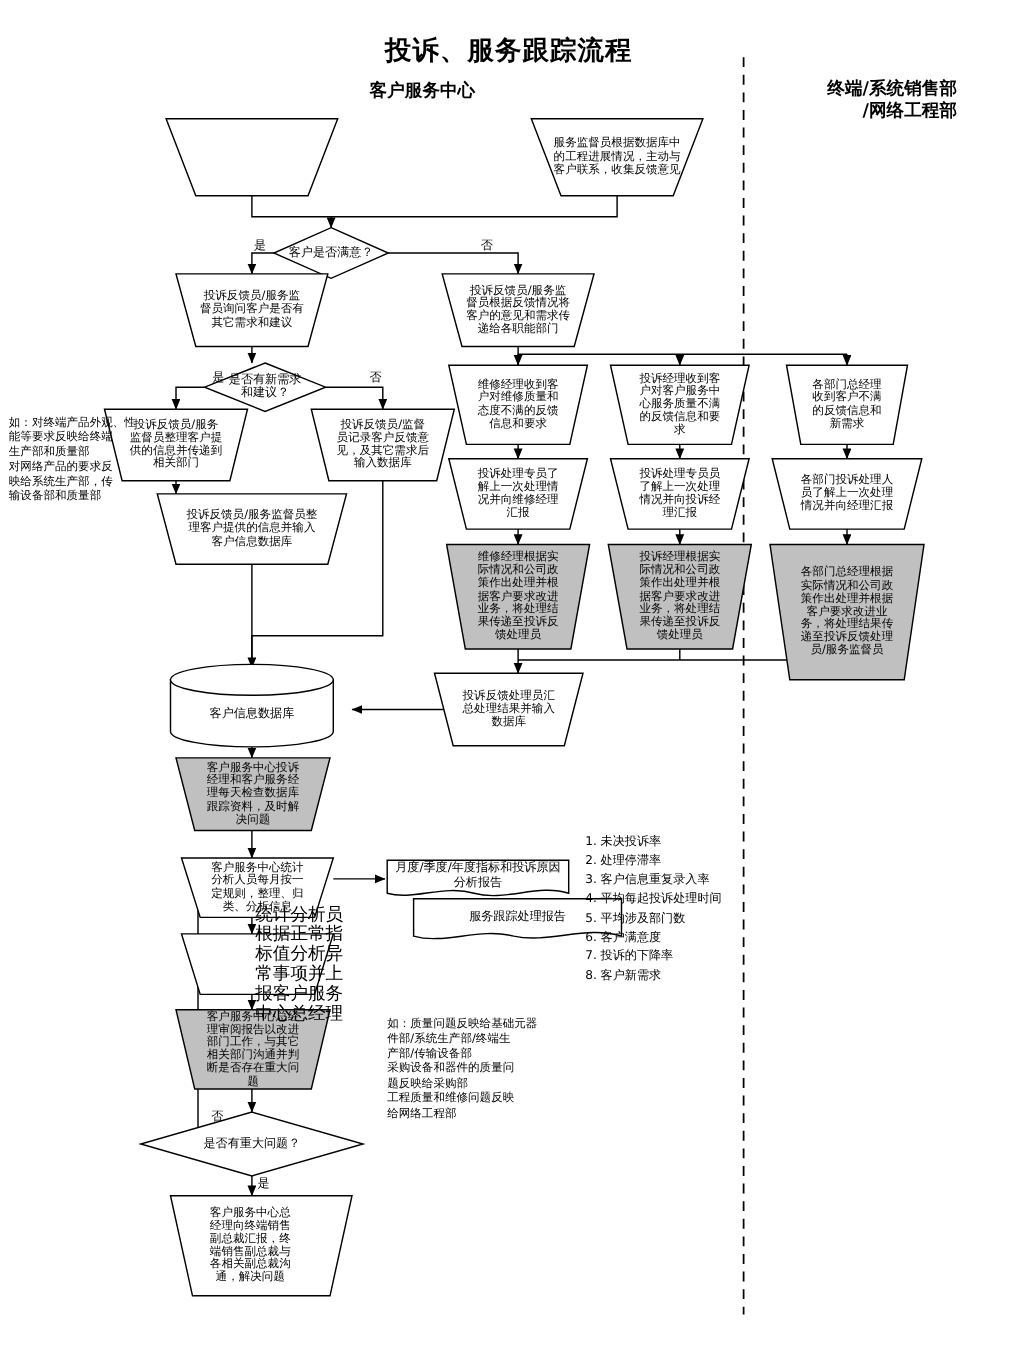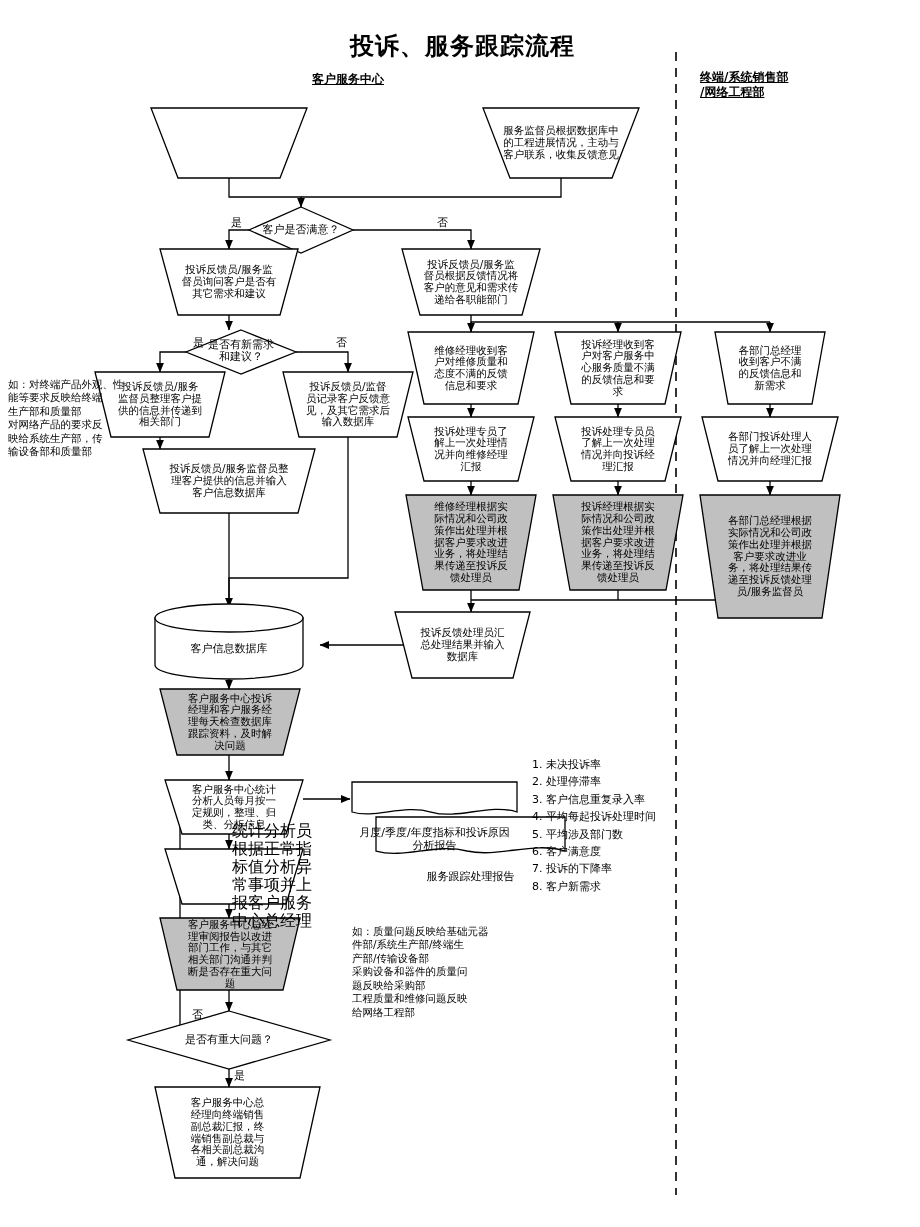--- a/index.html
+++ b/index.html
@@ -6,24 +6,24 @@
   body{width:920px;height:1227px;position:relative;
        font-family:"DejaVu Sans","Liberation Sans",sans-serif;color:#000;}
   #canvas{position:absolute;left:0;top:0;width:920px;height:1227px;}
   svg.layer{position:absolute;left:0;top:0;width:920px;height:1227px;pointer-events:none;}
   .node{position:absolute;box-sizing:border-box;display:flex;align-items:center;
         justify-content:center;text-align:center;line-height:1.12;}
   .node .txt{position:relative;z-index:2;padding:0 6px;}
   .lbl{position:absolute;font-size:11px;white-space:nowrap;}
   .note{position:absolute;font-size:10.5px;line-height:1.28;white-space:pre-line;}
   .title{position:absolute;font-weight:bold;font-size:24px;letter-spacing:1px;}
-  .subhead{position:absolute;font-size:12px;font-weight:bold;
-           text-decoration:underline;text-align:left;line-height:1.25;}
+  .subhead{position:absolute;font-size:16px;font-weight:bold;
+           text-align:right;line-height:1.25;}
   .doc{position:absolute;font-size:11px;display:flex;align-items:center;
-       justify-content:center;text-align:center;margin-top:44px;}
+       justify-content:center;text-align:center;}
   .doctxt{position:relative;z-index:2;padding:0 5px;line-height:1.15;}
   .dia{position:absolute;display:flex;align-items:center;justify-content:center;
        text-align:center;font-size:11px;}
   .diatxt{position:relative;z-index:2;line-height:1.12;}
   .db{position:absolute;display:flex;align-items:center;justify-content:center;
       font-size:11px;}
   .dbtxt{position:relative;z-index:2;}
   .idxlist{position:absolute;font-size:11px;line-height:1.58;}
 </style>
 </head>

